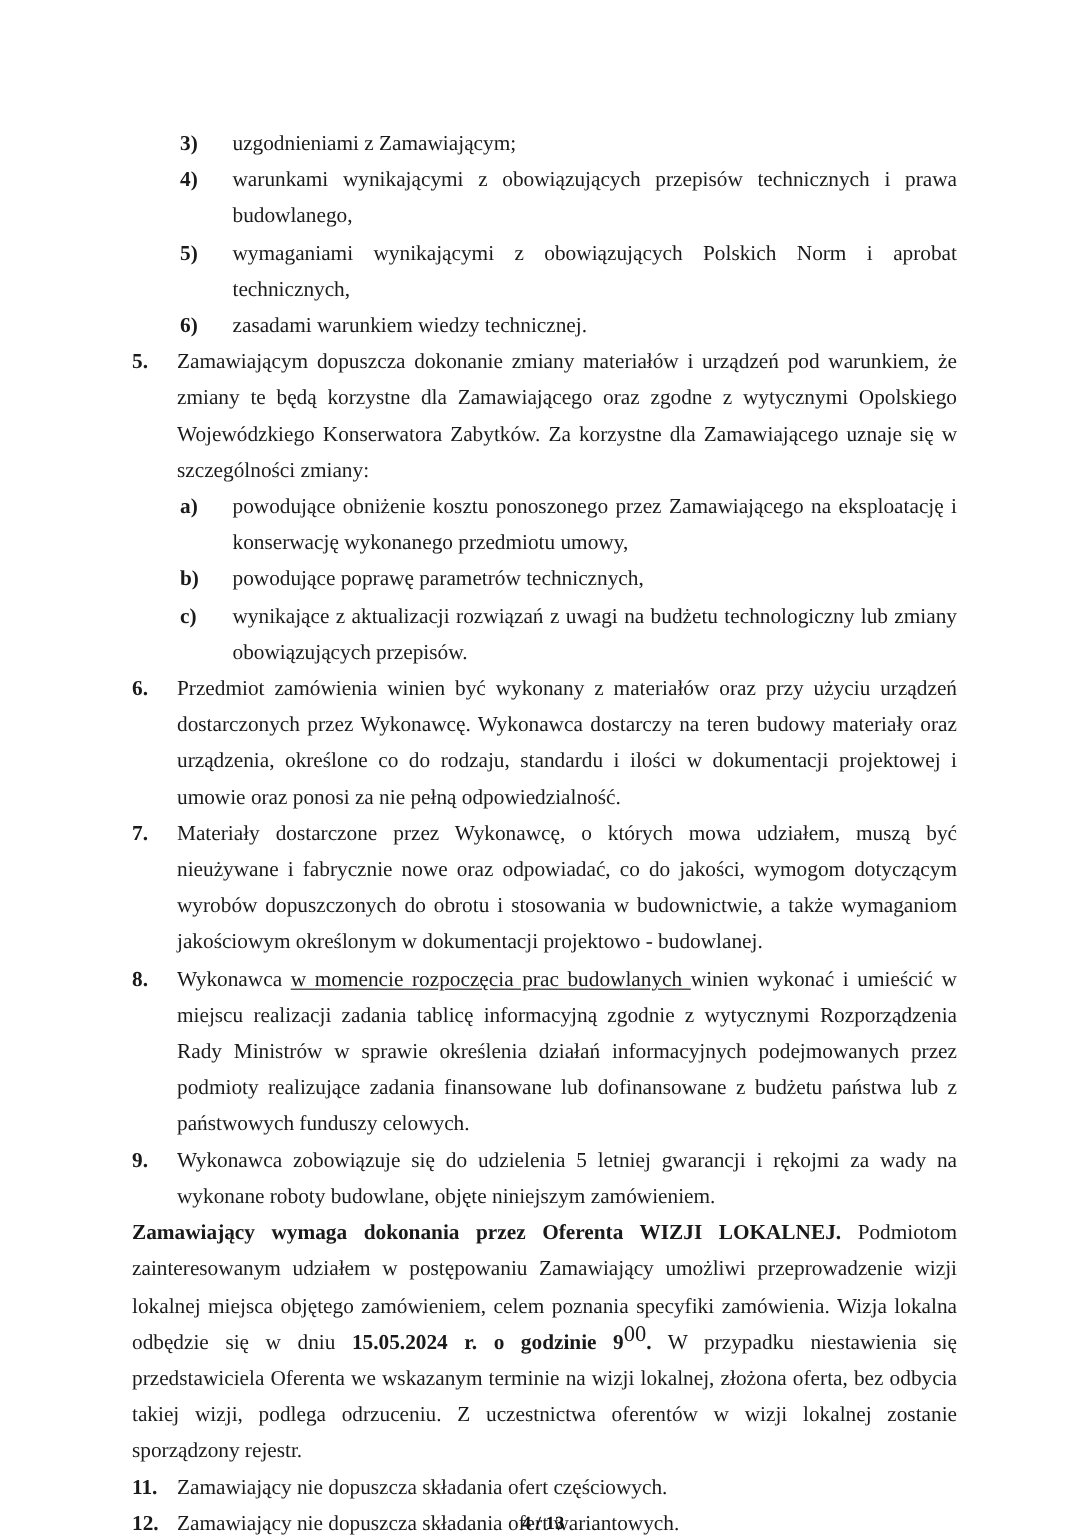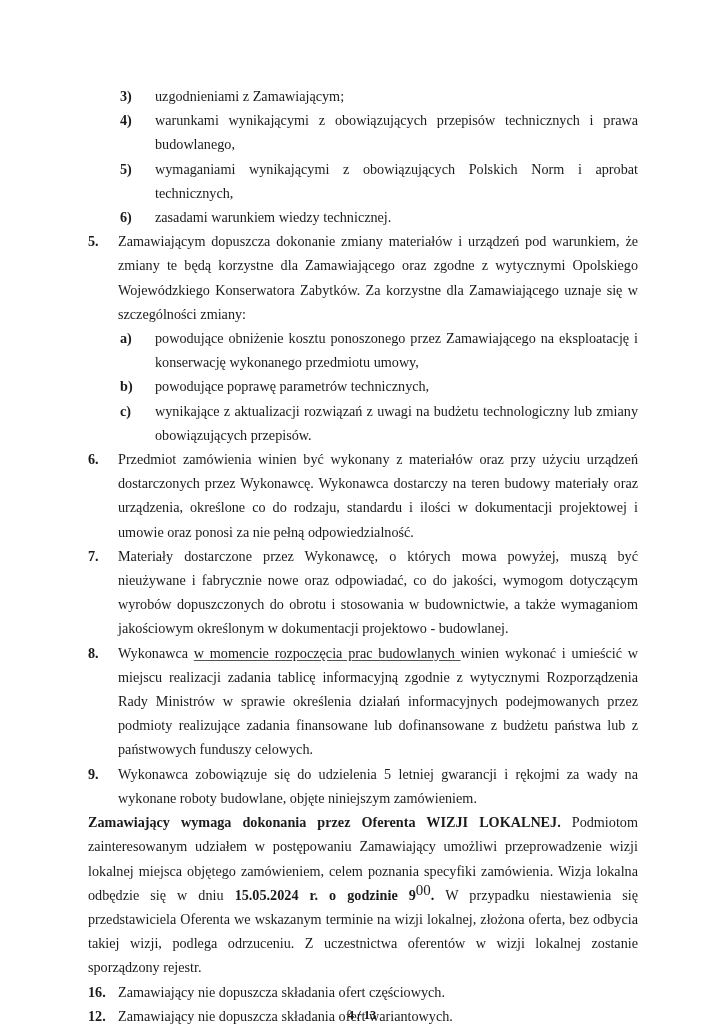--- a/index.html
+++ b/index.html
@@ -59,39 +59,39 @@
       <span class="txt">wynikające z aktualizacji rozwiązań z uwagi na budżetu technologiczny lub zmiany obowiązujących przepisów.</span>
     </div>
 
     <div class="item">
       <span class="num">6.</span>
       <span class="txt">Przedmiot zamówienia winien być wykonany z materiałów oraz przy użyciu urządzeń dostarczonych przez Wykonawcę. Wykonawca dostarczy na teren budowy materiały oraz urządzenia, określone co do rodzaju, standardu i ilości w dokumentacji projektowej i umowie oraz ponosi za nie pełną odpowiedzialność.</span>
     </div>
 
     <div class="item">
       <span class="num">7.</span>
-      <span class="txt">Materiały dostarczone przez Wykonawcę, o których mowa powyżej, muszą być nieużywane i fabrycznie nowe oraz odpowiadać, co do jakości, wymogom dotyczącym wyrobów dopuszczonych do obrotu i stosowania w budownictwie, a także wymaganiom jakościowym określonym w dokumentacji projektowo -  budowlanej.</span>
+      <span class="txt">Materiały dostarczone przez Wykonawcę, o których mowa udziałem, muszą być nieużywane i fabrycznie nowe oraz odpowiadać, co do jakości, wymogom dotyczącym wyrobów dopuszczonych do obrotu i stosowania w budownictwie, a także wymaganiom jakościowym określonym w dokumentacji projektowo -  budowlanej.</span>
     </div>
 
     <div class="item">
       <span class="num">8.</span>
       <span class="txt"><span>Wykonawca </span><span class="ul">w momencie rozpoczęcia prac budowlanych </span><span>winien wykonać i umieścić w miejscu realizacji zadania tablicę informacyjną zgodnie z wytycznymi Rozporządzenia Rady Ministrów w sprawie określenia działań informacyjnych podejmowanych przez podmioty realizujące zadania finansowane lub dofinansowane z budżetu państwa lub z państwowych funduszy celowych.</span></span>
     </div>
 
     <div class="item">
       <span class="num">9.</span>
       <span class="txt">Wykonawca zobowiązuje się do udzielenia 5 letniej gwarancji i rękojmi za wady na wykonane roboty budowlane, objęte niniejszym zamówieniem.</span>
     </div>
 
     <div class="item">
       <span class="txt"><span class="bold">Zamawiający wymaga dokonania przez Oferenta WIZJI LOKALNEJ.</span><span> Podmiotom zainteresowanym udziałem w postępowaniu Zamawiający umożliwi przeprowadzenie wizji lokalnej miejsca objętego zamówieniem, celem poznania specyfiki zamówienia. Wizja lokalna odbędzie się w dniu </span><span class="bold">15.05.2024 r. o godzinie 9</span><sup class="time">00</sup><span class="bold">.</span><span>  W przypadku niestawienia się przedstawiciela Oferenta we wskazanym terminie na wizji lokalnej, złożona oferta, bez odbycia takiej wizji, podlega odrzuceniu. Z uczestnictwa oferentów w wizji lokalnej zostanie sporządzony rejestr.</span></span>
     </div>
 
     <div class="item">
-      <span class="num">16.</span>
+      <span class="num">11.</span>
       <span class="txt">Zamawiający nie dopuszcza składania ofert częściowych.</span>
     </div>
 
     <div class="item">
       <span class="num">12.</span>
       <span class="txt">Zamawiający nie dopuszcza składania ofert wariantowych.</span>
     </div>
 
   </div>
 

